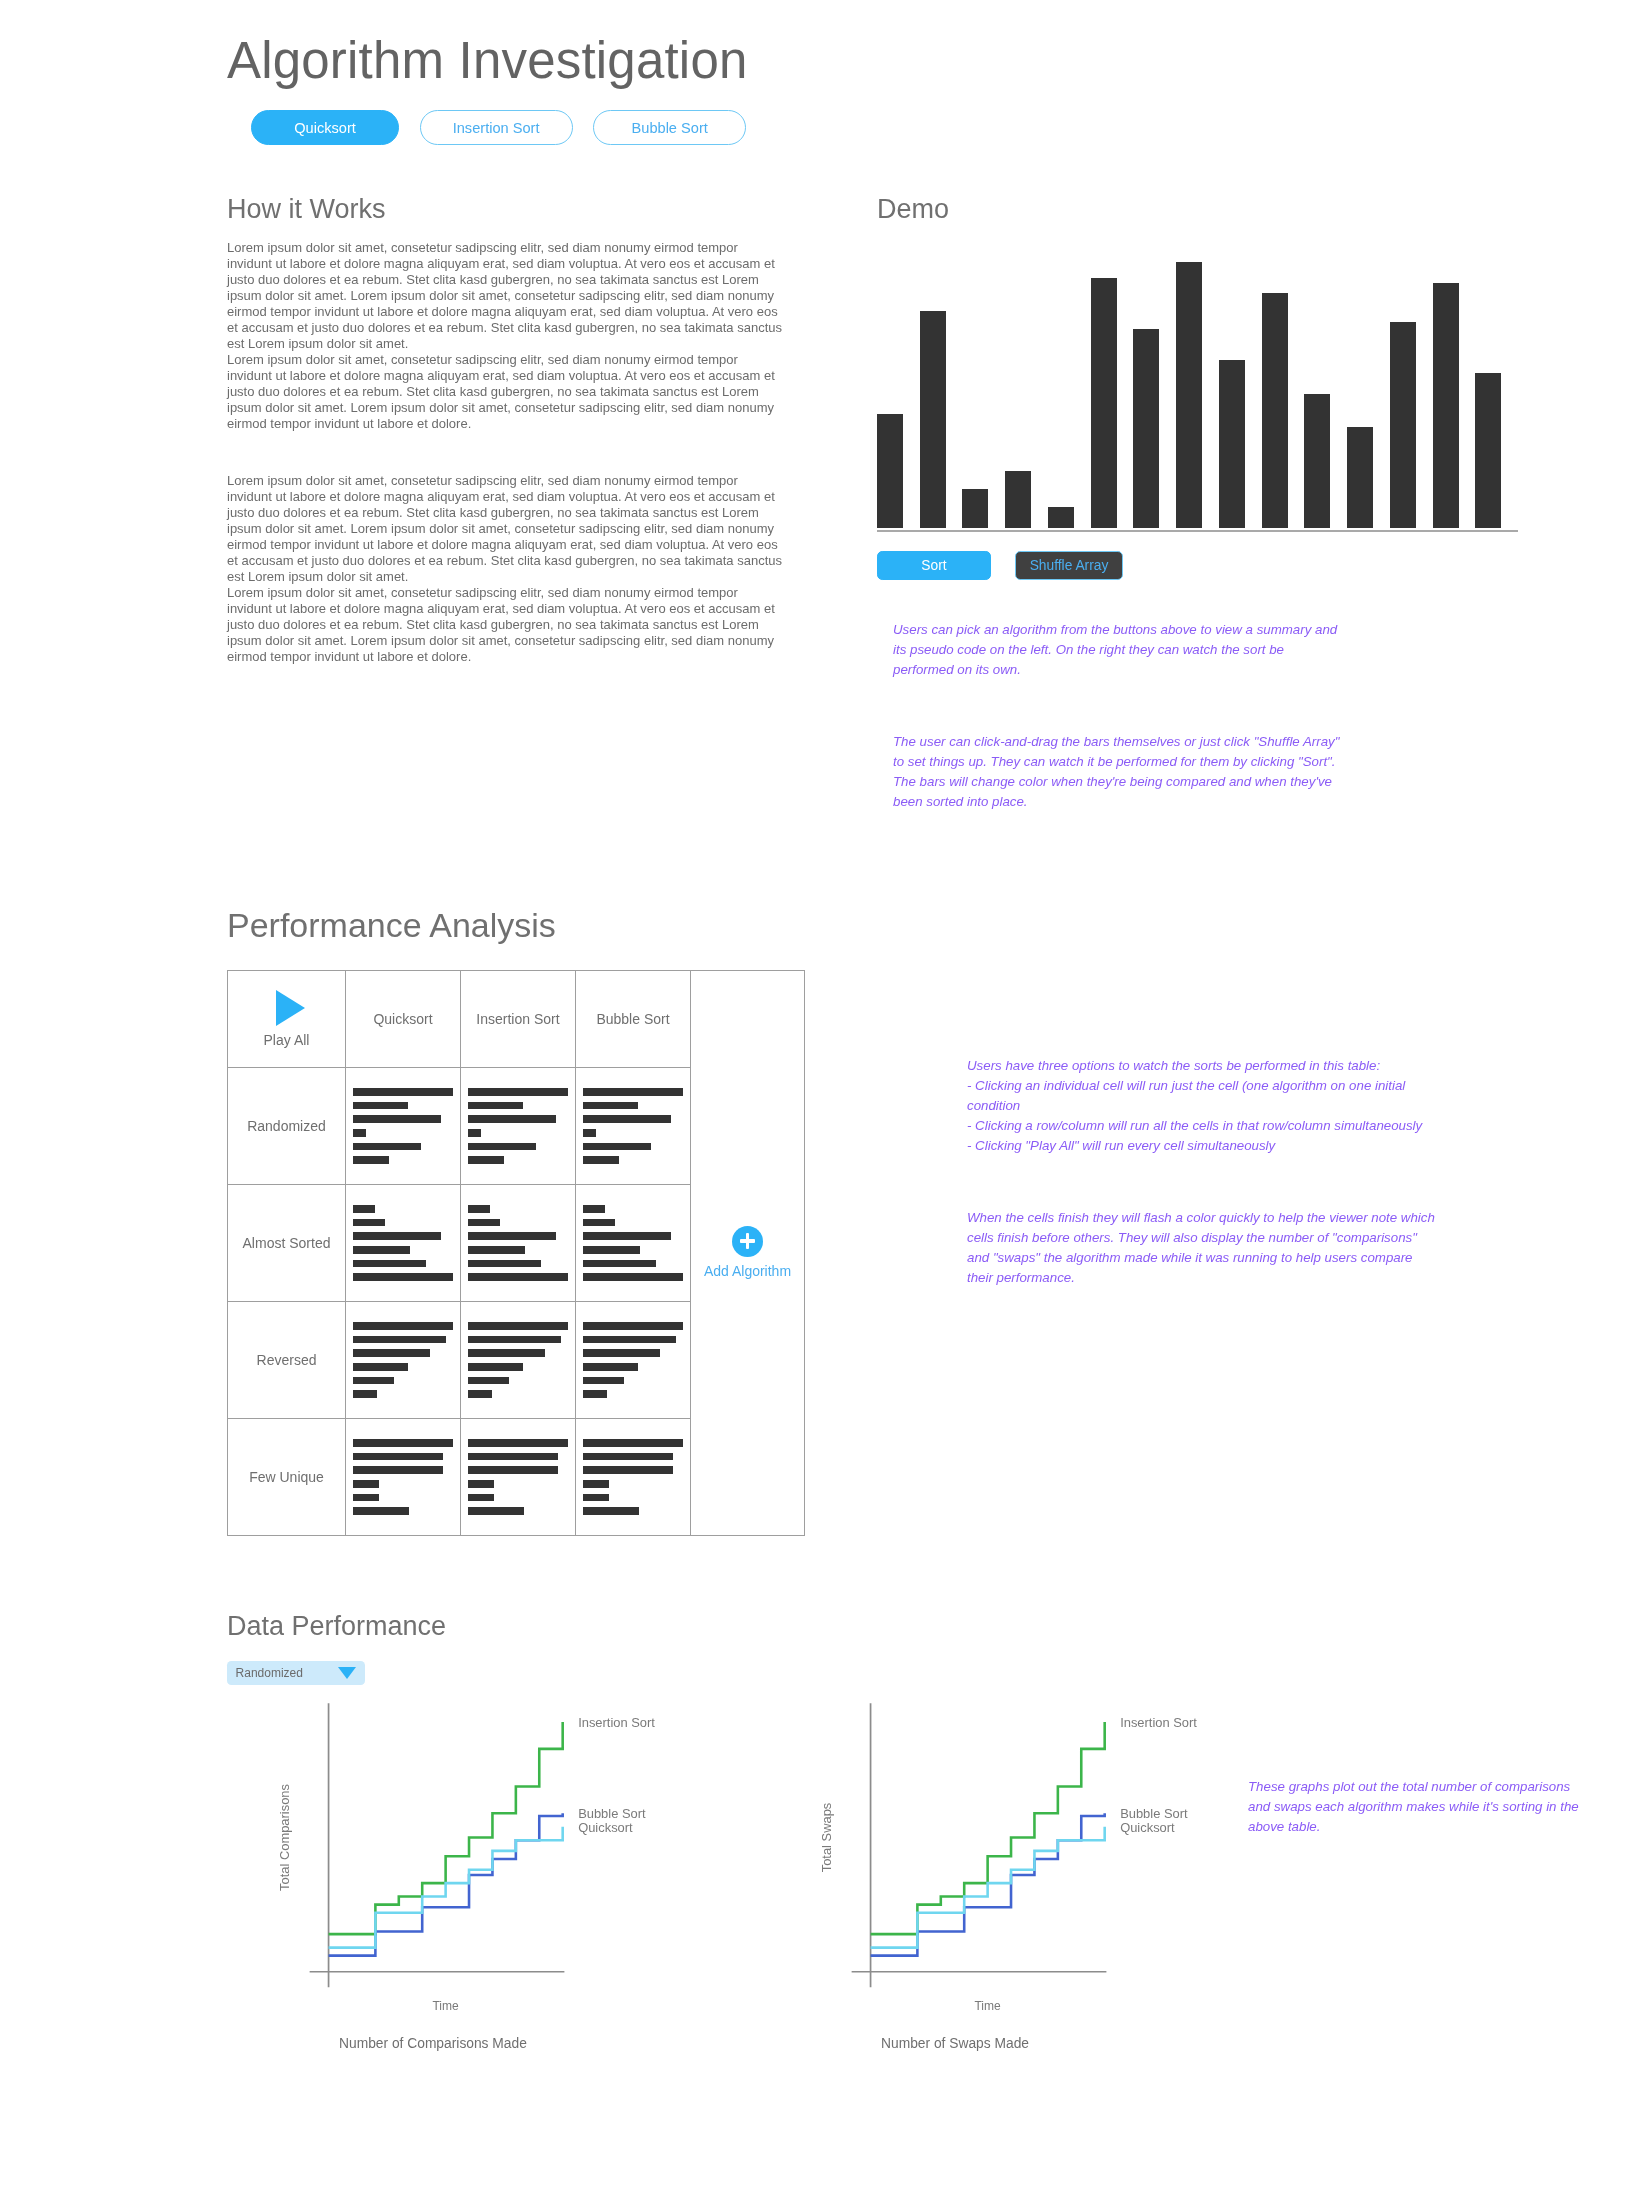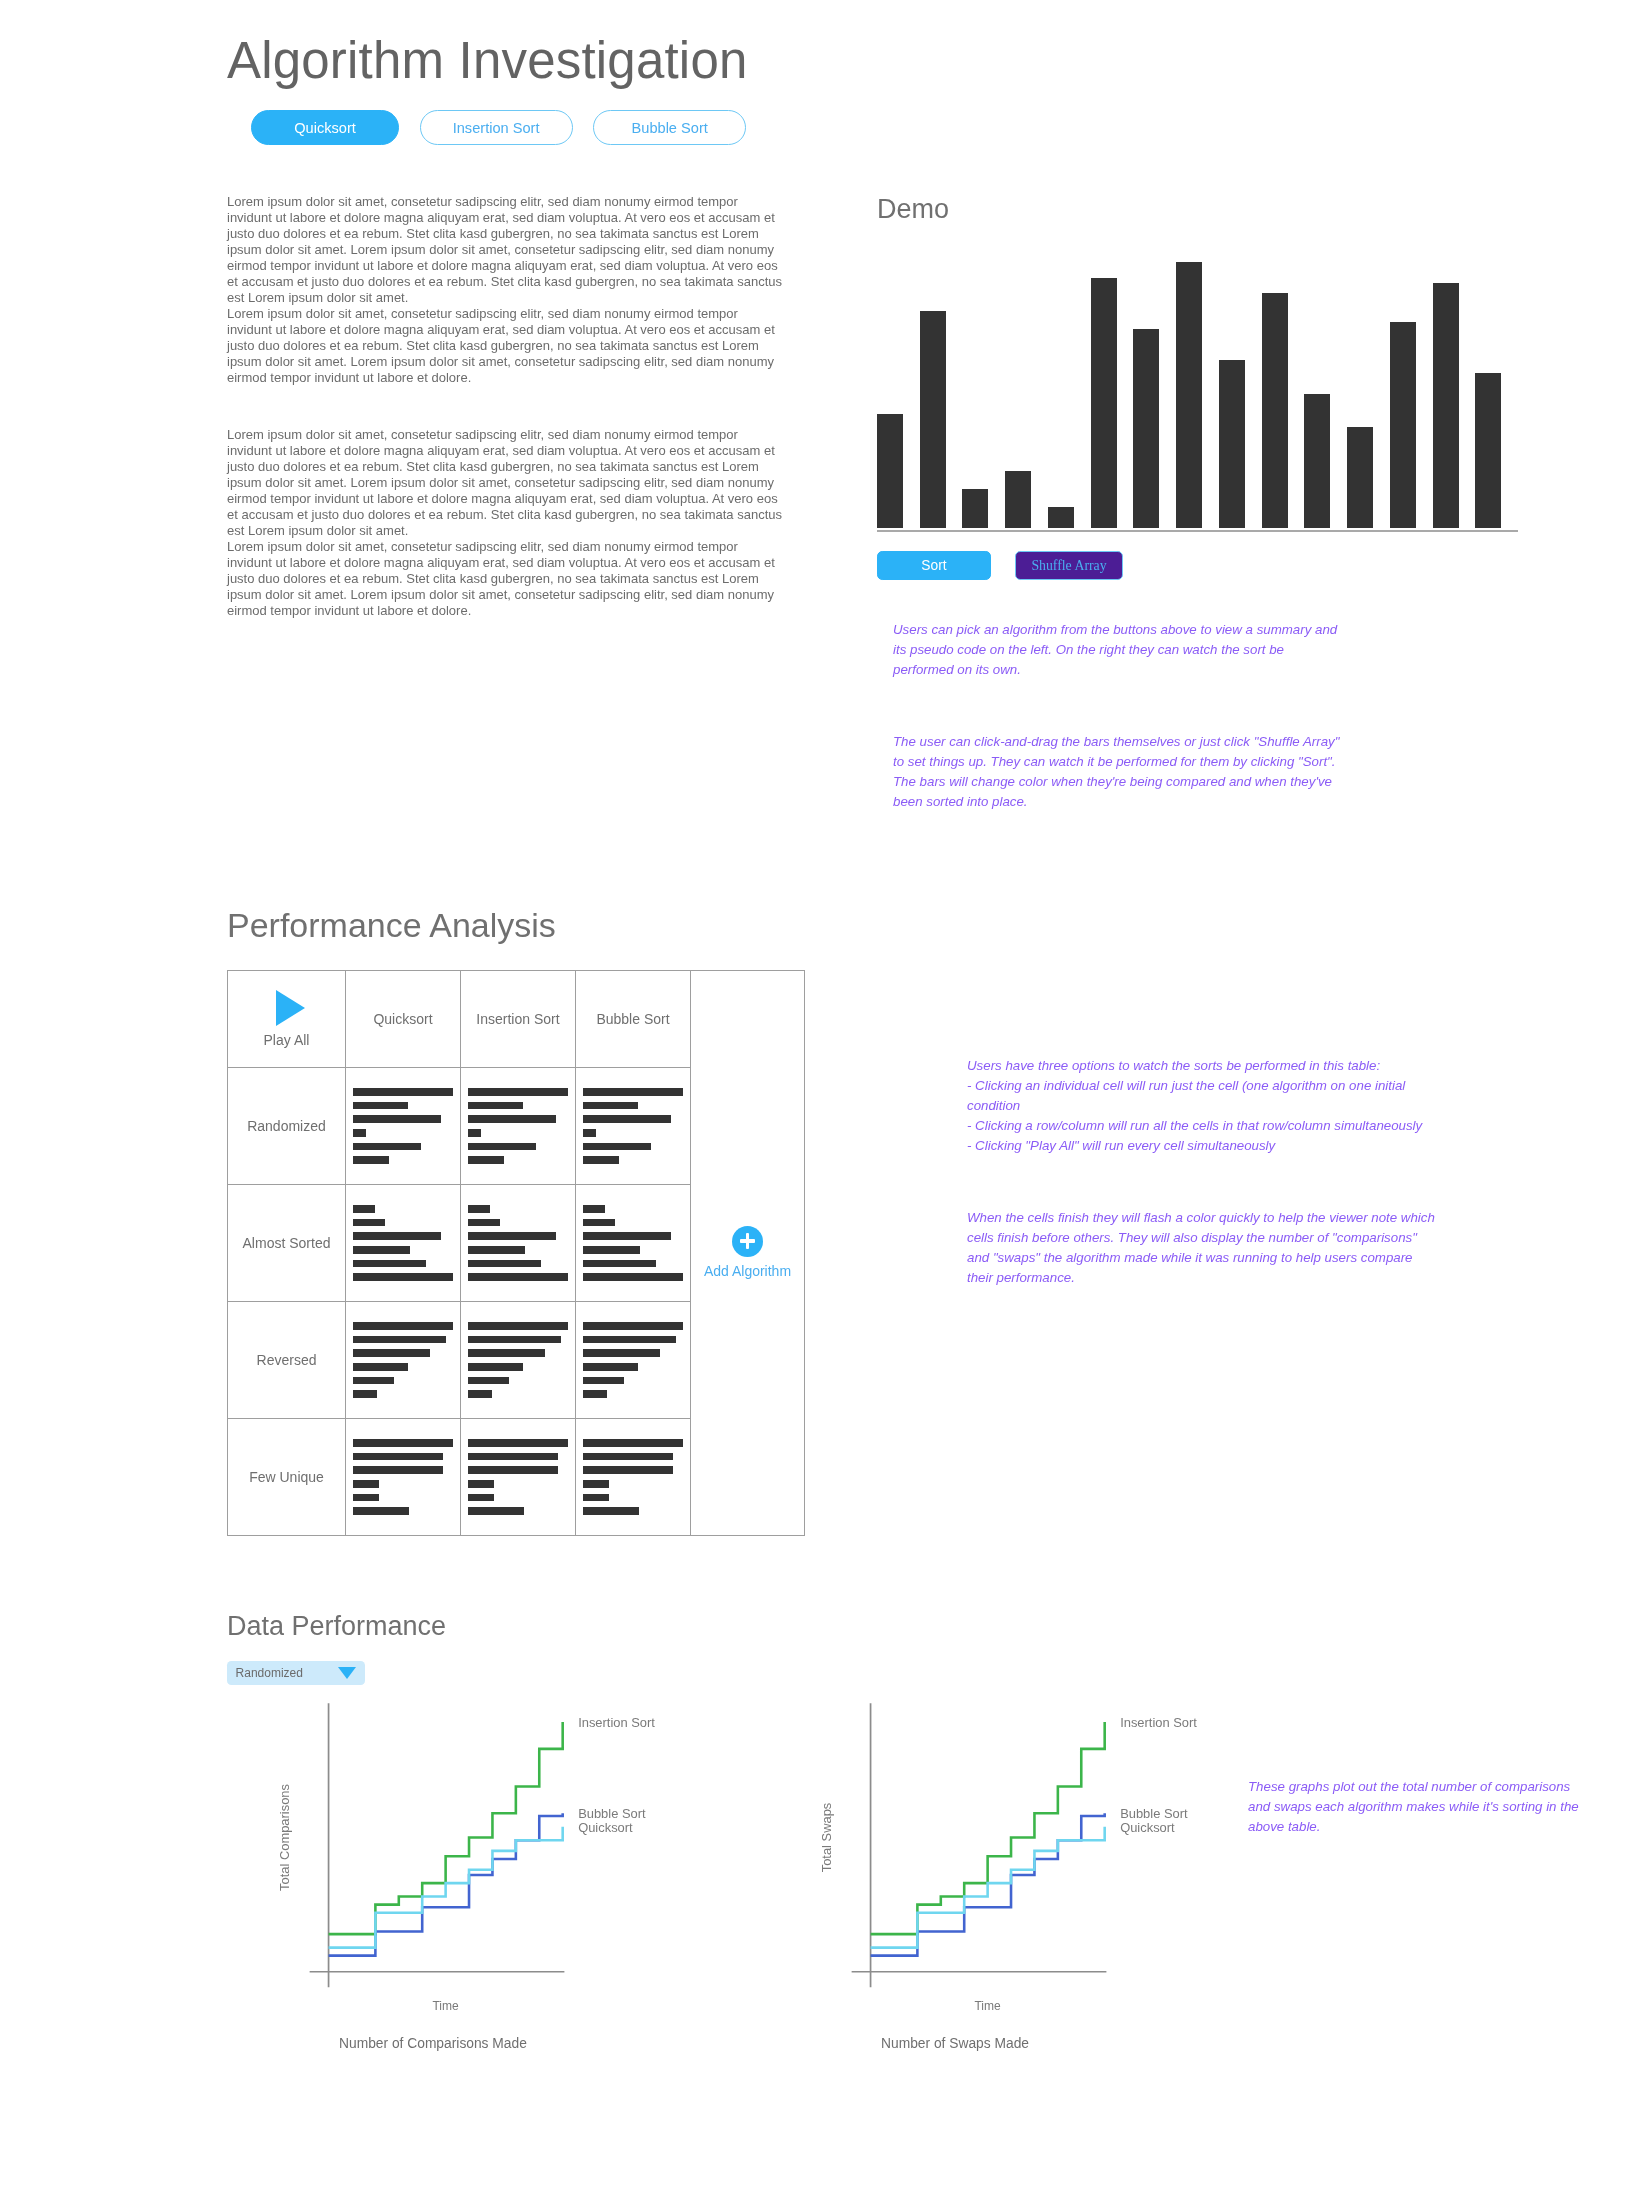--- a/index.html
+++ b/index.html
@@ -151,25 +151,24 @@
     cursor: pointer;
     user-select: none;
   }
   .btn.primary {
     background: #2bb2f7;
     border: 0.9px solid #2bb2f7;
     color: #ffffff;
     width: 114px;
   }
   .btn.ghost {
-    background: #4c1d95;
+    background: #404040;
     border: 0.9px solid #6dc8f5;
     color: #4aaef0;
     width: 108px;
-    font-family: Liberation Serif, serif;
   }
   .demo-note {
     margin-top: 40px;
     width: 486px;
   }
 
   
   .perf-title {
     position: absolute;
     left: 227px;
@@ -336,20 +335,21 @@
     </div>
     <div class="tab inactive">
       <span>Insertion Sort</span>
     </div>
     <div class="tab inactive">
       <span>Bubble Sort</span>
     </div>
   </div>
 
   <div class="left-col">
+    <h2 class="section-title">How it Works</h2>
     <p class="body-text">Lorem ipsum dolor sit amet, consetetur sadipscing elitr, sed diam nonumy eirmod tempor invidunt ut labore et dolore magna aliquyam erat, sed diam voluptua. At vero eos et accusam et justo duo dolores et ea rebum. Stet clita kasd gubergren, no sea takimata sanctus est Lorem ipsum dolor sit amet. Lorem ipsum dolor sit amet, consetetur sadipscing elitr, sed diam nonumy eirmod tempor invidunt ut labore et dolore magna aliquyam erat, sed diam voluptua. At vero eos et accusam et justo duo dolores et ea rebum. Stet clita kasd gubergren, no sea takimata sanctus est Lorem ipsum dolor sit amet.</p>
     <p class="body-text">Lorem ipsum dolor sit amet, consetetur sadipscing elitr, sed diam nonumy eirmod tempor invidunt ut labore et dolore magna aliquyam erat, sed diam voluptua. At vero eos et accusam et justo duo dolores et ea rebum. Stet clita kasd gubergren, no sea takimata sanctus est Lorem ipsum dolor sit amet. Lorem ipsum dolor sit amet, consetetur sadipscing elitr, sed diam nonumy eirmod tempor invidunt ut labore et dolore.</p>
 
     <div class="block-gap"></div>
 
     <p class="body-text">Lorem ipsum dolor sit amet, consetetur sadipscing elitr, sed diam nonumy eirmod tempor invidunt ut labore et dolore magna aliquyam erat, sed diam voluptua. At vero eos et accusam et justo duo dolores et ea rebum. Stet clita kasd gubergren, no sea takimata sanctus est Lorem ipsum dolor sit amet. Lorem ipsum dolor sit amet, consetetur sadipscing elitr, sed diam nonumy eirmod tempor invidunt ut labore et dolore magna aliquyam erat, sed diam voluptua. At vero eos et accusam et justo duo dolores et ea rebum. Stet clita kasd gubergren, no sea takimata sanctus est Lorem ipsum dolor sit amet.</p>
     <p class="body-text">Lorem ipsum dolor sit amet, consetetur sadipscing elitr, sed diam nonumy eirmod tempor invidunt ut labore et dolore magna aliquyam erat, sed diam voluptua. At vero eos et accusam et justo duo dolores et ea rebum. Stet clita kasd gubergren, no sea takimata sanctus est Lorem ipsum dolor sit amet. Lorem ipsum dolor sit amet, consetetur sadipscing elitr, sed diam nonumy eirmod tempor invidunt ut labore et dolore.</p>
   </div>
 
   <div class="demo-col">

